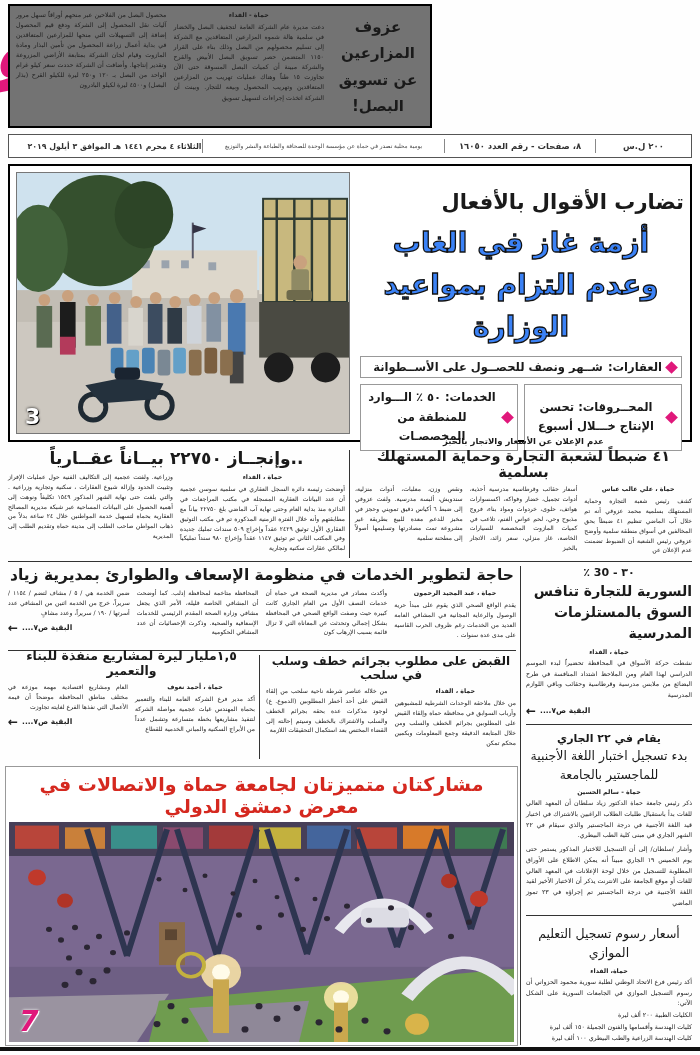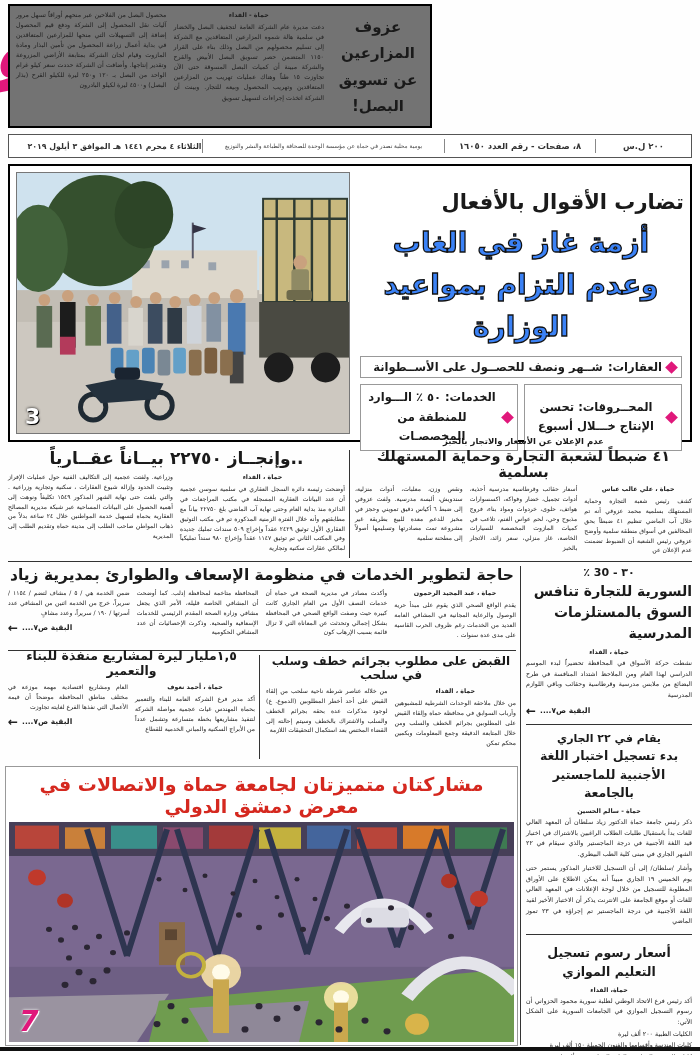--- a/index.html
+++ b/index.html
@@ -72,21 +72,21 @@
   .fair-box{left:5px;top:766px;width:513px;height:280px;border:1px solid #999;background:#fff;padding:3px;display:flex;flex-direction:column;}
   .fair-headline{color:var(--red);font-size:19px;font-weight:bold;text-align:center;padding:3px 0 5px;}
   .fair-photo{flex:1;position:relative;overflow:hidden;background:#5a4a6e;}
   .fair-badge{position:absolute;left:10px;bottom:4px;font-size:28px;font-weight:bold;color:var(--pink);
     text-shadow:0 0 3px #fff,1px 1px 0 #fff;font-style:italic;}
 
   
   .sidebar{left:526px;top:566px;width:166px;display:flex;flex-direction:column;}
   .sb-kicker{font-size:11px;font-weight:bold;text-align:center;}
   .sb-head{font-size:14px;font-weight:bold;text-align:right;line-height:1.5;margin-top:2px;}
-  .sb-head-sm{font-size:12.5px;font-weight:bold;text-align:center;line-height:1.5;margin-top:2px;}
+  .sb-head-sm{font-size:12.5px;font-weight:normal;text-align:center;line-height:1.5;margin-top:2px;}
   .sb-body{font-size:6.3px;line-height:1.7;text-align:justify;color:#222;margin-top:3px;}
   .sb-rule{height:1px;background:#333;margin:7px 0;}
   .fee-line{font-size:6.3px;line-height:1.85;text-align:right;color:#222;}
   .page-bottom-line{left:0;top:1047px;width:700px;height:4px;background:#111;}
 
   svg{display:block;width:100%;height:100%;}
 </style>
 </head>
 <body>
 

